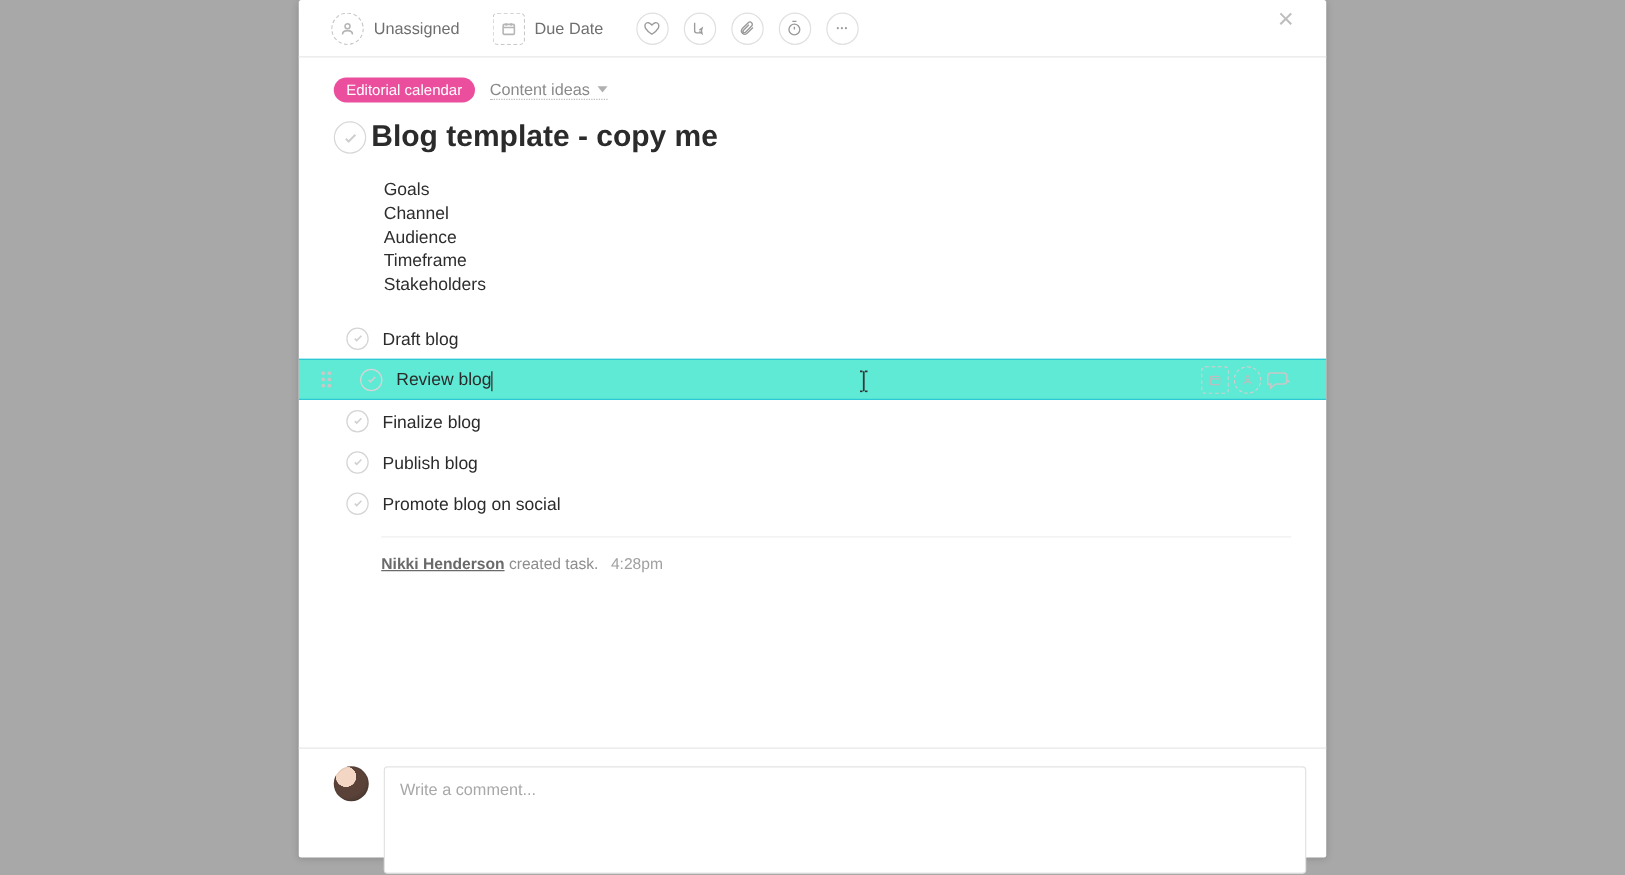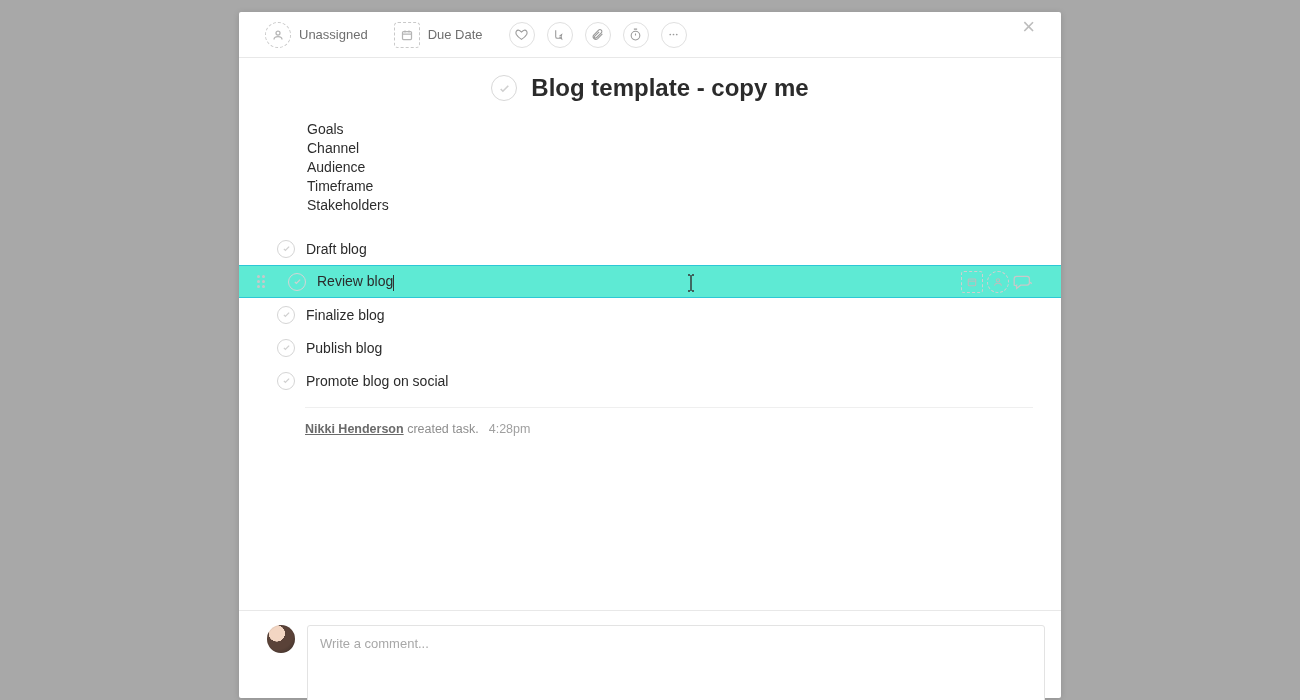--- a/index.html
+++ b/index.html
@@ -5,21 +5,21 @@
   * { box-sizing: border-box; margin: 0; padding: 0; }
   html, body {
     width: 1300px; height: 700px;
     background: #a8a8a8;
     font-family: -apple-system, BlinkMacSystemFont, "Segoe UI", Helvetica, Arial, sans-serif;
     color: #333;
     overflow: hidden;
   }
   .panel {
     position: absolute;
-    left: 239px; top: 12px;
+    left: 239px; top: 0;
     width: 822px; height: 686px;
     background: #fff;
     border-radius: 2px;
     box-shadow: 0 1px 6px rgba(0,0,0,0.15);
     display: flex;
     flex-direction: column;
   }
   
   .toolbar {
     height: 46px;
@@ -99,23 +99,22 @@
   }
   .chev {
     width: 0; height: 0;
     border-left: 4px solid transparent;
     border-right: 4px solid transparent;
     border-top: 5px solid #b0b0b0;
     display: inline-block;
     margin-left: 2px;
   }
   .title-row {
-    display: flex; align-items: center; gap: 14px;
+    display: flex; align-items: center; gap: 4px;
     margin-bottom: 18px;
-    justify-content: center;
   }
   .complete-check {
     width: 26px; height: 26px;
     border: 1.5px solid #d8d8d8;
     border-radius: 50%;
     display: flex; align-items: center; justify-content: center;
     color: #cfcfcf;
     cursor: pointer;
     flex-shrink: 0;
   }
@@ -287,20 +286,27 @@
       <svg width="13" height="13" viewBox="0 0 24 24" fill="currentColor">
           <circle cx="6" cy="12" r="1.6"></circle>
           <circle cx="12" cy="12" r="1.6"></circle>
           <circle cx="18" cy="12" r="1.6"></circle>
         </svg>
     </div>
     <div class="close-x">×</div>
   </div>
 
   <div class="content">
+    <div class="tag-row">
+      <span class="pill">Editorial calendar</span>
+      <span class="section-link">
+        <span>Content ideas</span>
+        <span class="chev"></span>
+      </span>
+    </div>
 
     <div class="title-row">
       <span class="complete-check">
         <svg width="13" height="13" viewBox="0 0 24 24" fill="none" stroke="currentColor" stroke-width="3">
             <path d="M5 13l4 4L19 7"></path>
           </svg>
       </span>
       <span class="task-title">Blog template - copy me</span>
     </div>
 

